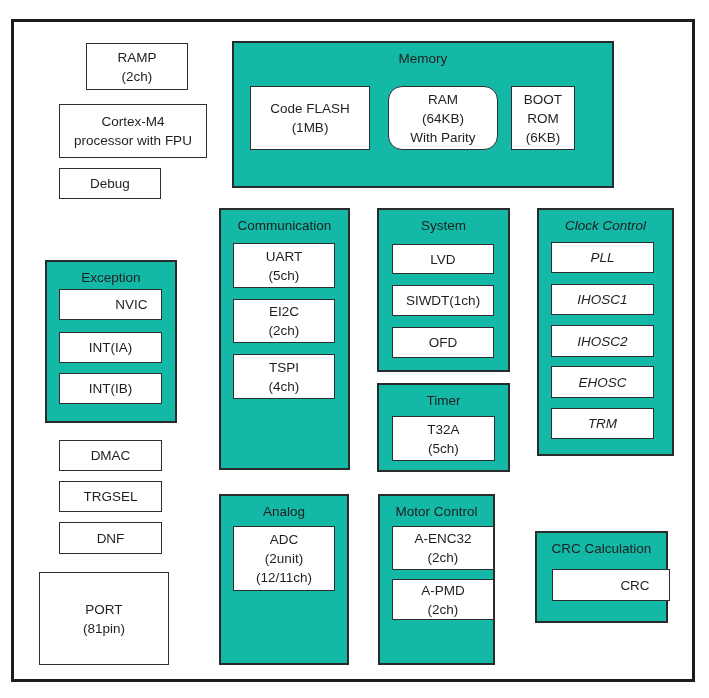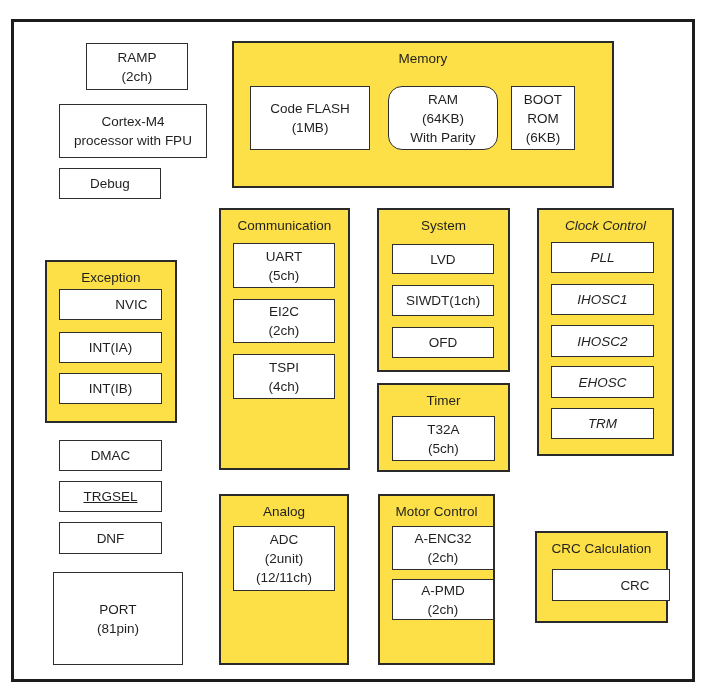--- a/index.html
+++ b/index.html
@@ -15,21 +15,21 @@
     position:absolute;
     left:11px;top:19px;width:684px;height:663px;
     border:3px solid #1c1c1c;
     box-sizing:border-box;
     background:#ffffff;
   }
   .group{
     position:absolute;
     border:2px solid #2a2a2a;
     box-sizing:border-box;
-    background:#fde047;
+    background:#14b8a6;
   }
   .group-title{
     width:100%;
     text-align:center;
     padding-top:7px;
     font-size:13.5px;
     line-height:17px;
   }
   .box{
     position:absolute;
@@ -93,27 +93,27 @@
         <span class="line">INT(IA)</span>
       </div>
       <div class="box" style="left:12px;top:111px;width:103px;height:31px;">
         <span class="line">INT(IB)</span>
       </div>
     </div>
 
     <div class="box" style="left:45px;top:418px;width:103px;height:31px;">
       <span class="line">DMAC</span>
     </div>
-    <div class="box" style="left:45px;top:459px;width:103px;height:31px;text-decoration:underline;">
+    <div class="box" style="left:45px;top:459px;width:103px;height:31px;">
       <span class="line">TRGSEL</span>
     </div>
     <div class="box" style="left:45px;top:500px;width:103px;height:32px;">
       <span class="line">DNF</span>
     </div>
-    <div class="box" style="left:39px;top:550px;width:130px;height:93px;">
+    <div class="box" style="left:25px;top:550px;width:130px;height:93px;">
       <span class="line">PORT</span>
       <span class="line">(81pin)</span>
     </div>
 
     <div class="group" style="left:205px;top:186px;width:131px;height:262px;">
       <div class="group-title">Communication</div>
       <div class="box" style="left:12px;top:33px;width:102px;height:45px;">
         <span class="line">UART</span>
         <span class="line">(5ch)</span>
       </div>

